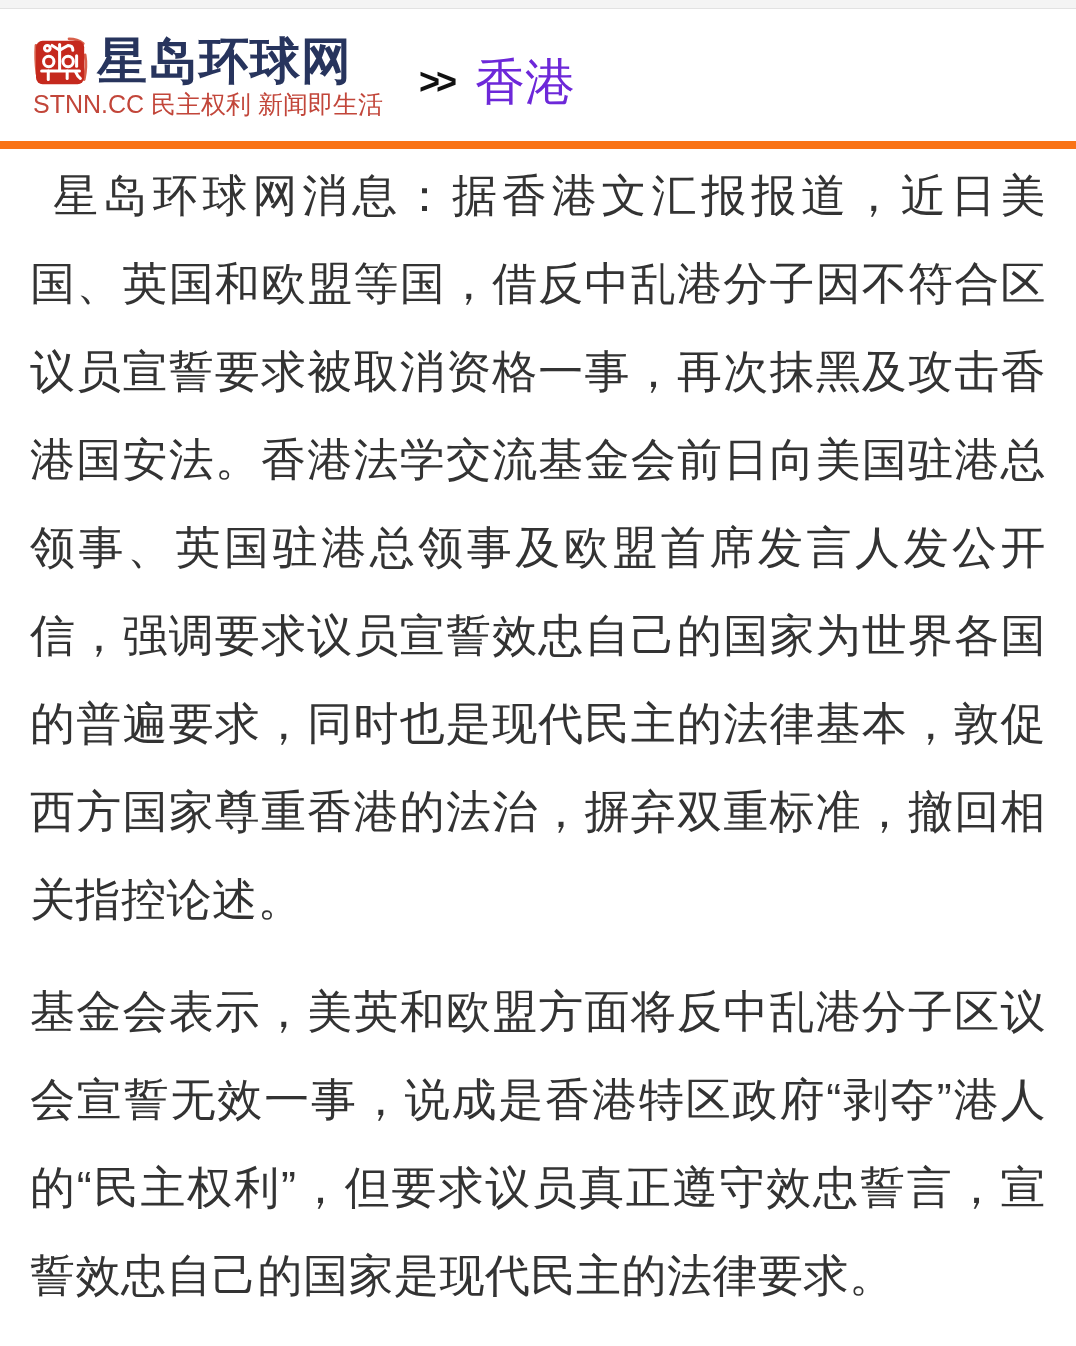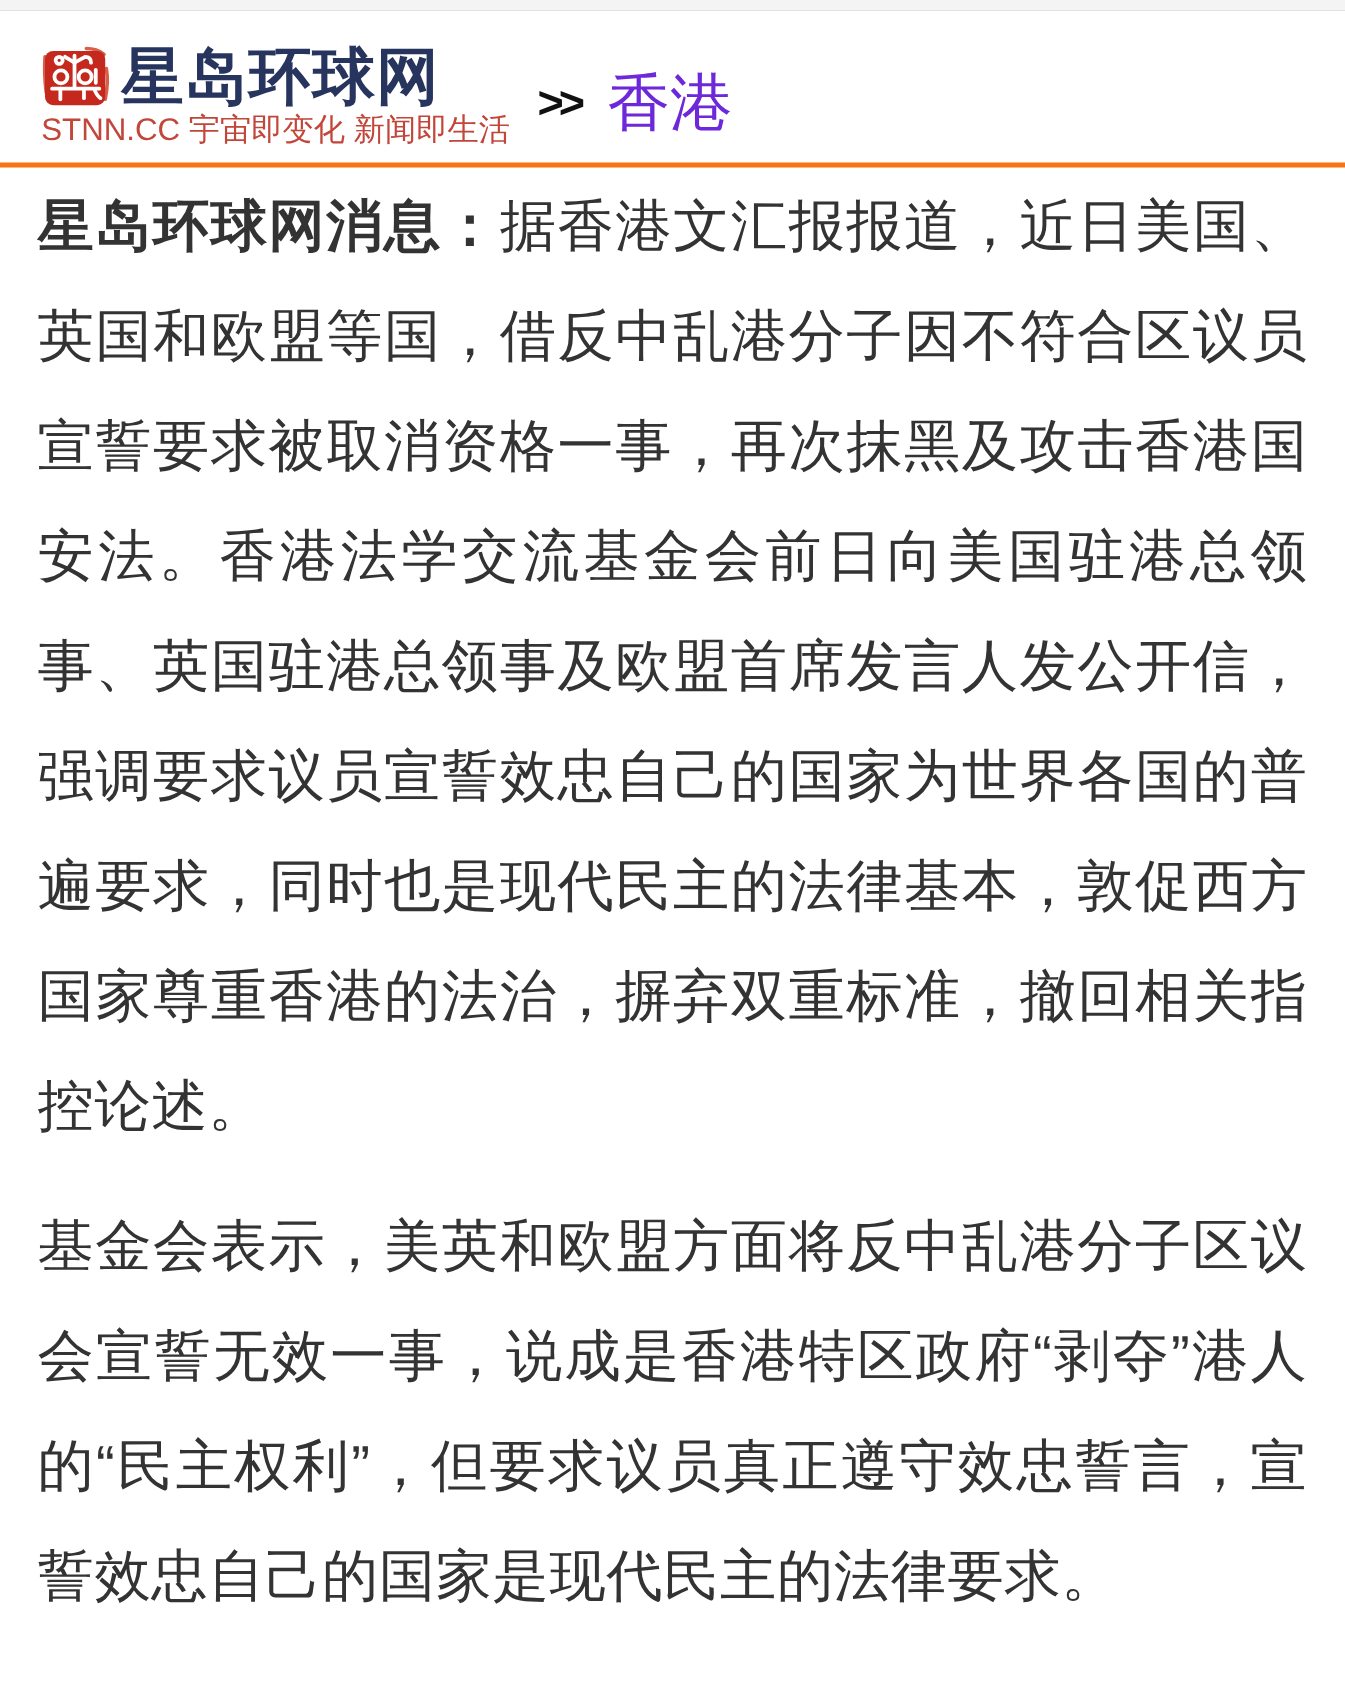--- a/index.html
+++ b/index.html
@@ -14,23 +14,24 @@
   .top-strip {
     height: 9px;
     background: #f4f4f4;
     border-bottom: 1px solid #e2e2e2;
   }
 
   
   .header {
     display: flex;
     align-items: flex-start;
-    padding: 26px 30px 13px 33px;
-    border-bottom: 4px solid #f97316;
+    padding: 26px 30px 24px 33px;
+    border-bottom: 8px solid #f97316;
     background: #ffffff;
+    gap: 14px;
   }
   .logo { display: flex; flex-direction: column; cursor: pointer; }
   .logo-top { display: flex; align-items: center; }
   .seal { width: 57px; height: 51px; flex: 0 0 auto; }
   .site-name {
     margin-left: 7px;
     font-size: 50px;
     line-height: 52px;
     font-weight: bold;
     color: #27345d;
@@ -70,21 +71,21 @@
   
   .article { padding: 3px 30px 46px 30px; }
   .article p {
     font-size: 45px;
     line-height: 88px;
     color: #333333;
     text-align: justify;
     letter-spacing: 0.5px;
   }
   .article p + p { margin-top: 24px; }
-  .lead { font-weight: bold; }
+  .lead { font-weight: normal; margin-left: 23px; }
 </style>
 </head>
 <body>
 
 <div class="top-strip"></div>
 
 <header class="header">
   <div class="logo">
     <div class="logo-top">
       <svg class="seal" viewBox="0 0 60 54" aria-hidden="true">
@@ -104,21 +105,21 @@
           <circle cx="37" cy="27" r="5.5"></circle>
           <path d="M46 21 L46 32"></path>
           <path d="M9 37 L49 37"></path>
           <path d="M16 37 L16 46"></path>
           <path d="M36 37 L36 45"></path>
           <path d="M45 38 q2 5 5 7"></path>
         </g>
       </svg>
       <span class="site-name">星岛环球网</span>
     </div>
-    <div class="tagline">STNN.CC 宇宙即变化 新闻即生活</div>
+    <div class="tagline">STNN.CC 民主权利 新闻即生活</div>
   </div>
 
   <nav class="breadcrumb">
     <span class="crumb-sep">&gt;&gt;</span>
     <span class="crumb-cat">香港</span>
   </nav>
 </header>
 
 <main class="article">
   <p><span class="lead">星岛环球网消息：</span><span>据香港文汇报报道，近日美国、英国和欧盟等国，借反中乱港分子因不符合区议员宣誓要求被取消资格一事，再次抹黑及攻击香港国安法。香港法学交流基金会前日向美国驻港总领事、英国驻港总领事及欧盟首席发言人发公开信，强调要求议员宣誓效忠自己的国家为世界各国的普遍要求，同时也是现代民主的法律基本，敦促西方国家尊重香港的法治，摒弃双重标准，撤回相关指控论述。</span></p>

